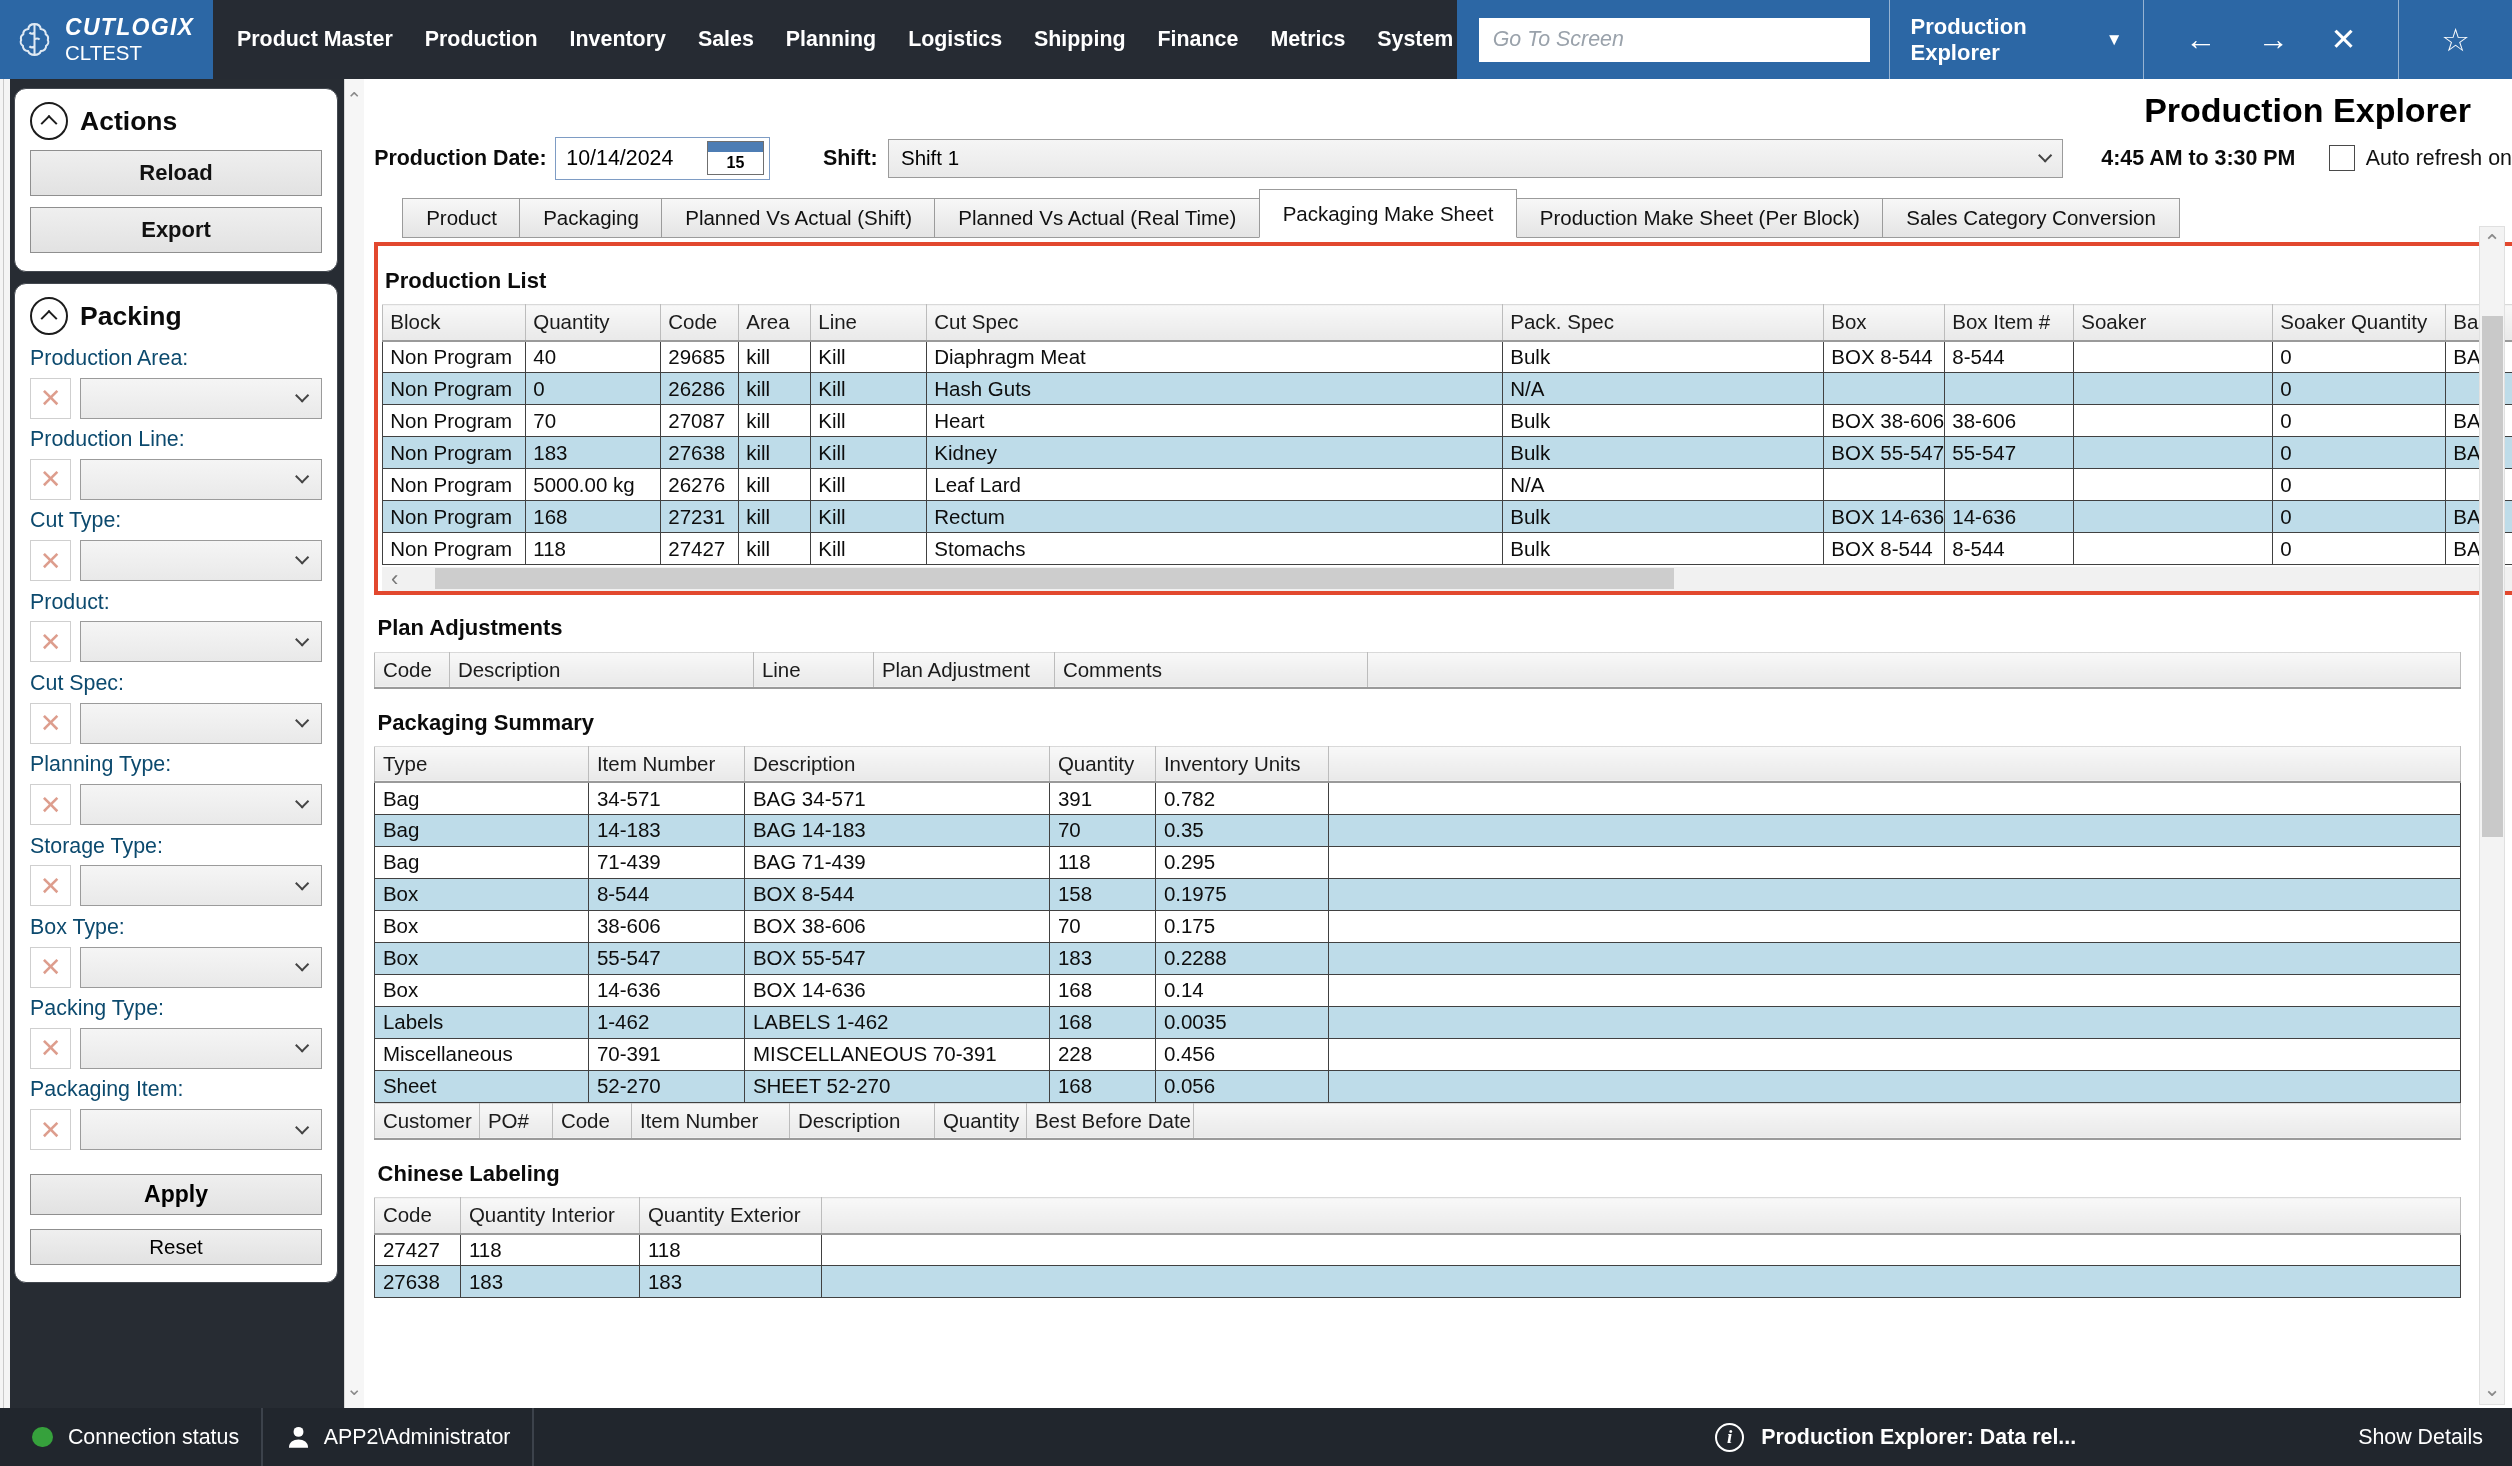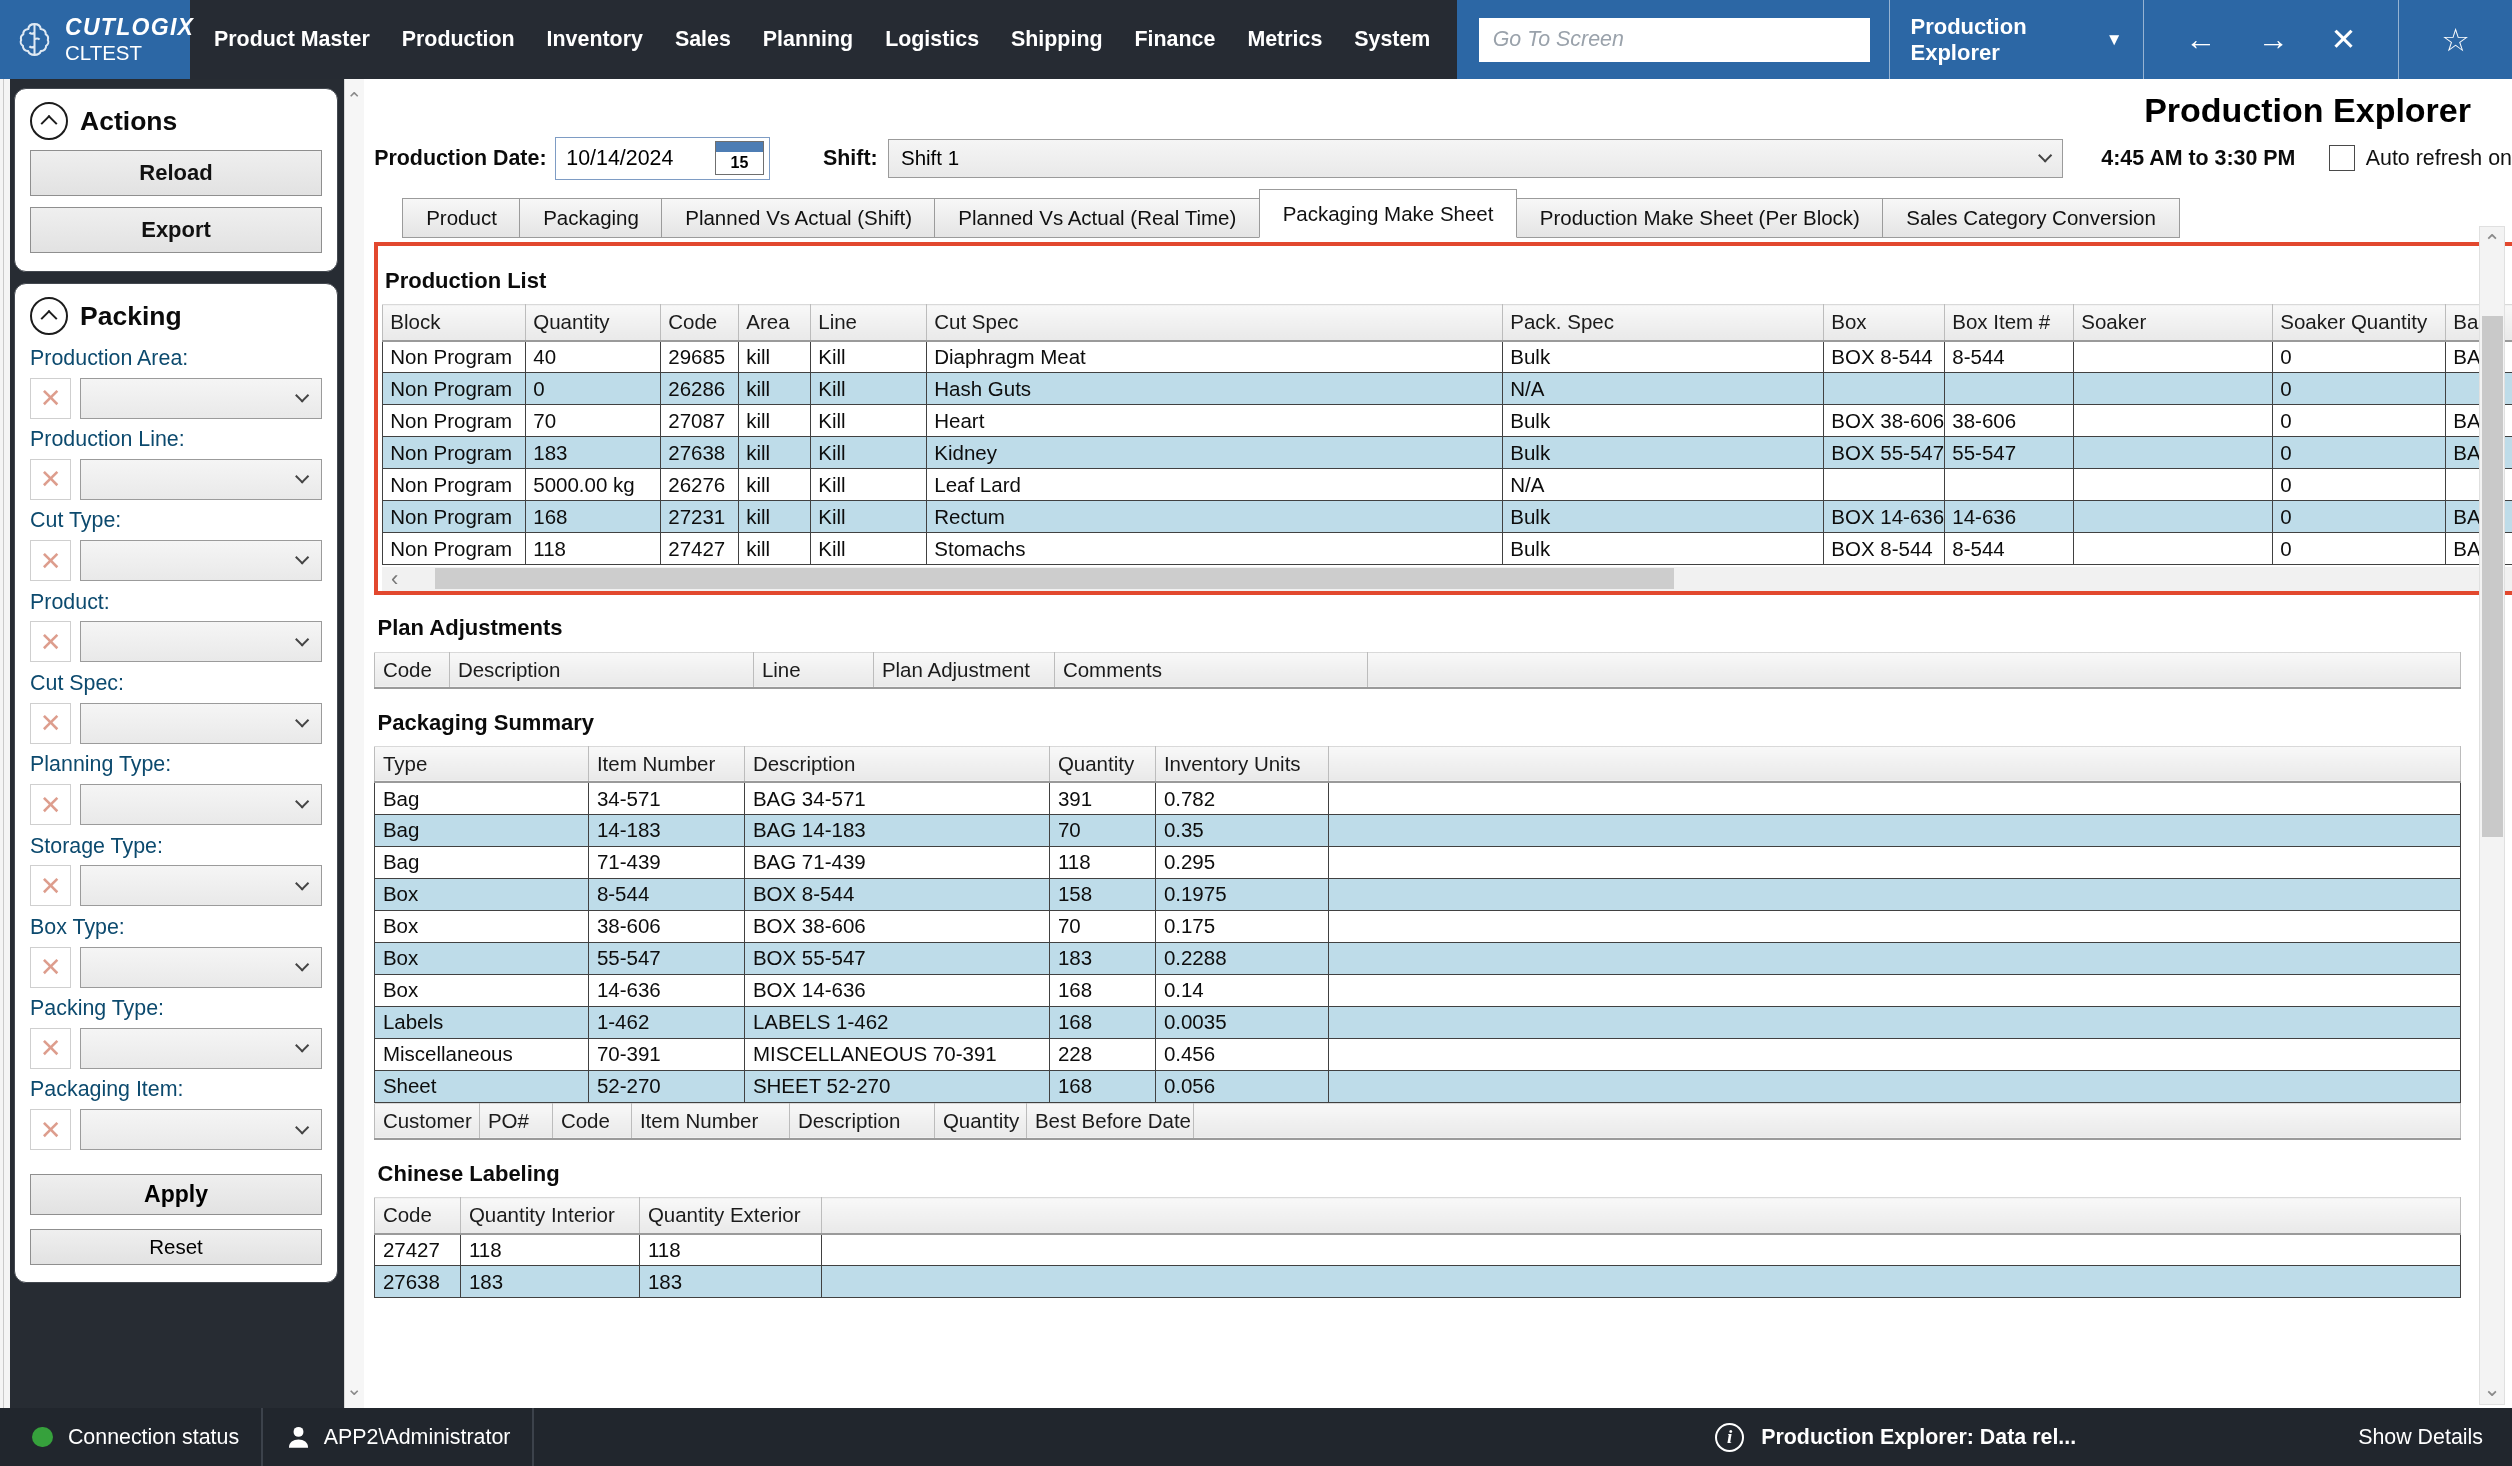--- a/index.html
+++ b/index.html
@@ -2,21 +2,21 @@
 <html style="font-size:13.7px"><head>
 <meta charset="utf-8">
 <style>
   * { margin:0; padding:0; box-sizing:border-box; }
   html,body { width:2512px; height:1466px; overflow:hidden; background:#fff;
               font-family:"Liberation Sans","DejaVu Sans",sans-serif; }
   .app { width:100%; height:100%; display:flex; flex-direction:column; }
 
   
   .topbar { height:79px; background:#262b33; display:flex; align-items:center; flex:0 0 auto; }
-  .logo { width:190px; height:100%; background:#2c67a5; display:flex; align-items:center; gap:10.3px; padding-left:13.7px; }
+  .logo { width:213px; height:100%; background:#2c67a5; display:flex; align-items:center; gap:10.3px; padding-left:13.7px; }
   .logo svg { flex:0 0 auto; }
   .logo-text { color:#fff; line-height:1.1; }
   .brand { font-size:23px; font-weight:800; font-style:italic; letter-spacing:1.3px; }
   .env { font-size:20.5px; font-weight:400; margin-top:1.7px; }
   .menu { display:flex; gap:32px; margin-left:24px; white-space:nowrap; }
   .menu-item { color:#fff; font-size:21.4px; font-weight:600; cursor:pointer; }
   .topbar-right { margin-left:auto; height:100%; background:#2c67a5; display:flex; align-items:center; padding-left:22px; }
   .goto { width:391px; height:44px; border:none; outline:none; font-size:21.4px; padding:0 13.7px; margin-right:19px;
           font-family:inherit; color:#333; }
   .goto::placeholder { color:#9aa2ab; font-style:italic; }
@@ -59,21 +59,21 @@
   .side-scroll { width:20.5px; background:#f6f6f6; border-left:0.9px solid #d9d9d9; display:flex; flex-direction:column;
                  justify-content:space-between; align-items:center; padding:8.5px 0; color:#8a8a8a; font-size:19px; }
 
   
   .content { flex:1; background:#fff; position:relative; min-width:0; padding:8.5px 0 0 8.5px; }
   .page-title { font-size:34px; font-weight:700; color:#000; text-align:right; margin:3.4px 41px 0 0; }
   .controls { display:flex; align-items:center; margin:6.8px 0 8.5px 1.7px; }
   .b { font-weight:700; font-size:21.4px; color:#0b0b0b; }
   .datebox { display:flex; align-items:center; justify-content:space-between; width:215px; height:43px;
              border:1.7px solid #7e9cc4; background:#fff; margin-left:8.5px; padding:0 5.1px 0 10.3px; font-size:21.4px; cursor:text; }
-  .cal { width:49px; height:34px; border:1.7px solid #6f6f6f; background:#fff; position:relative; display:flex;
+  .cal { width:57px; height:34px; border:1.7px solid #6f6f6f; background:#fff; position:relative; display:flex;
          align-items:flex-end; justify-content:center; cursor:pointer; }
   .cal::before { content:''; position:absolute; top:0; left:0; right:0; height:9.4px; background:#4d7db4; }
   .cal b { font-size:16px; font-weight:700; line-height:1.3; }
   .shift-l { margin-left:53px; }
   .shift-sel { width:164px; height:39px; margin-left:10.3px; justify-content:space-between; padding:0 12px; font-size:20.5px; }
   .time { margin-left:38px; }
   .cb { width:26px; height:26px; border:1.7px solid #4a4a4a; background:#fff; margin-left:34px; cursor:pointer; flex:0 0 auto; }
   .cb-label { font-size:21.4px; margin-left:10.3px; color:#111; }
 
   .tabs { display:flex; align-items:flex-end; margin-left:1.7px; height:50px;padding-left:28px; }

